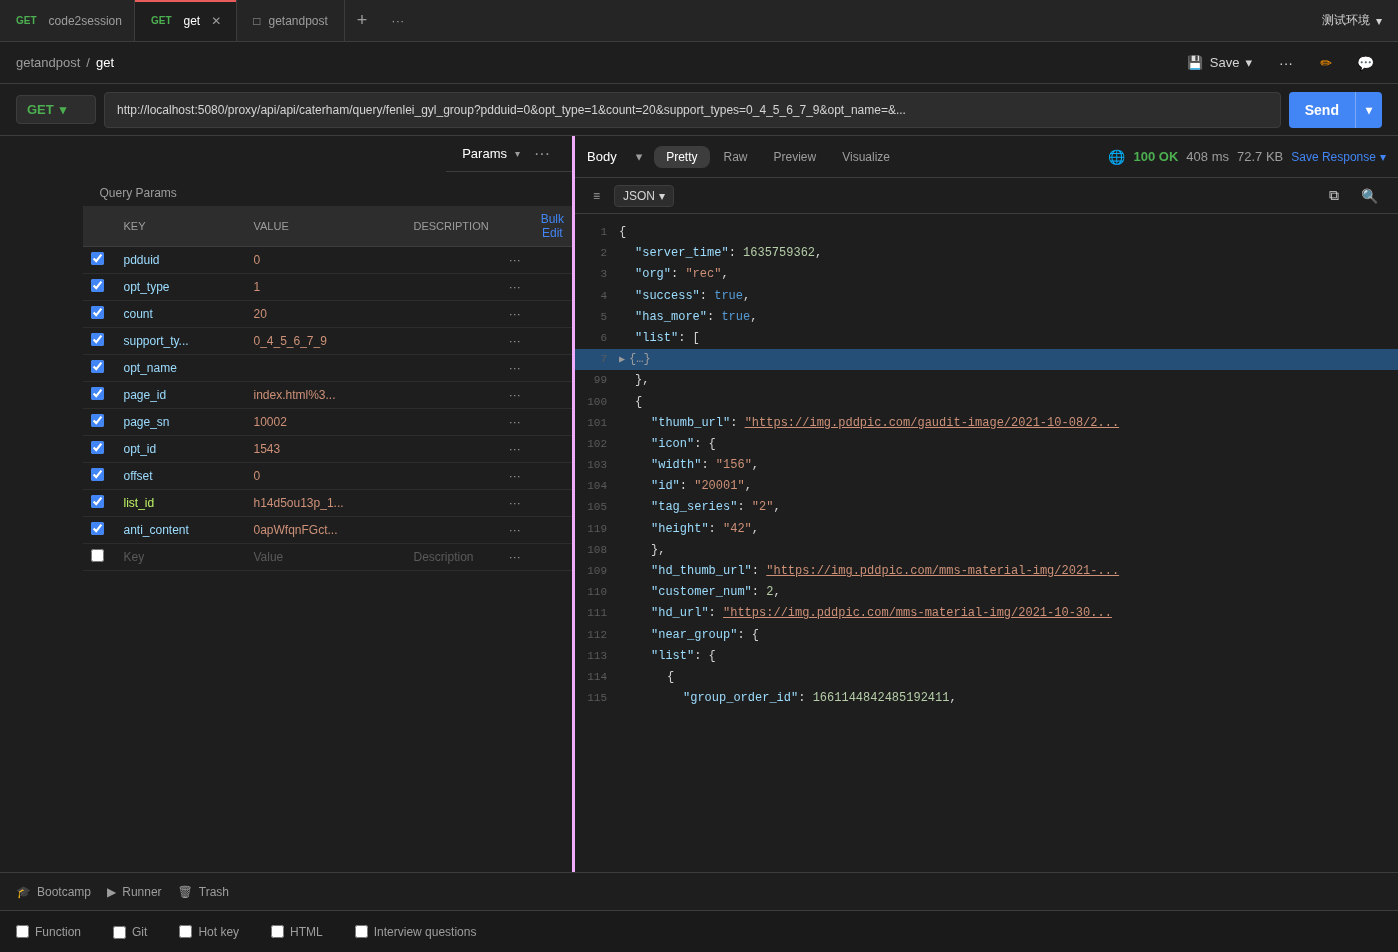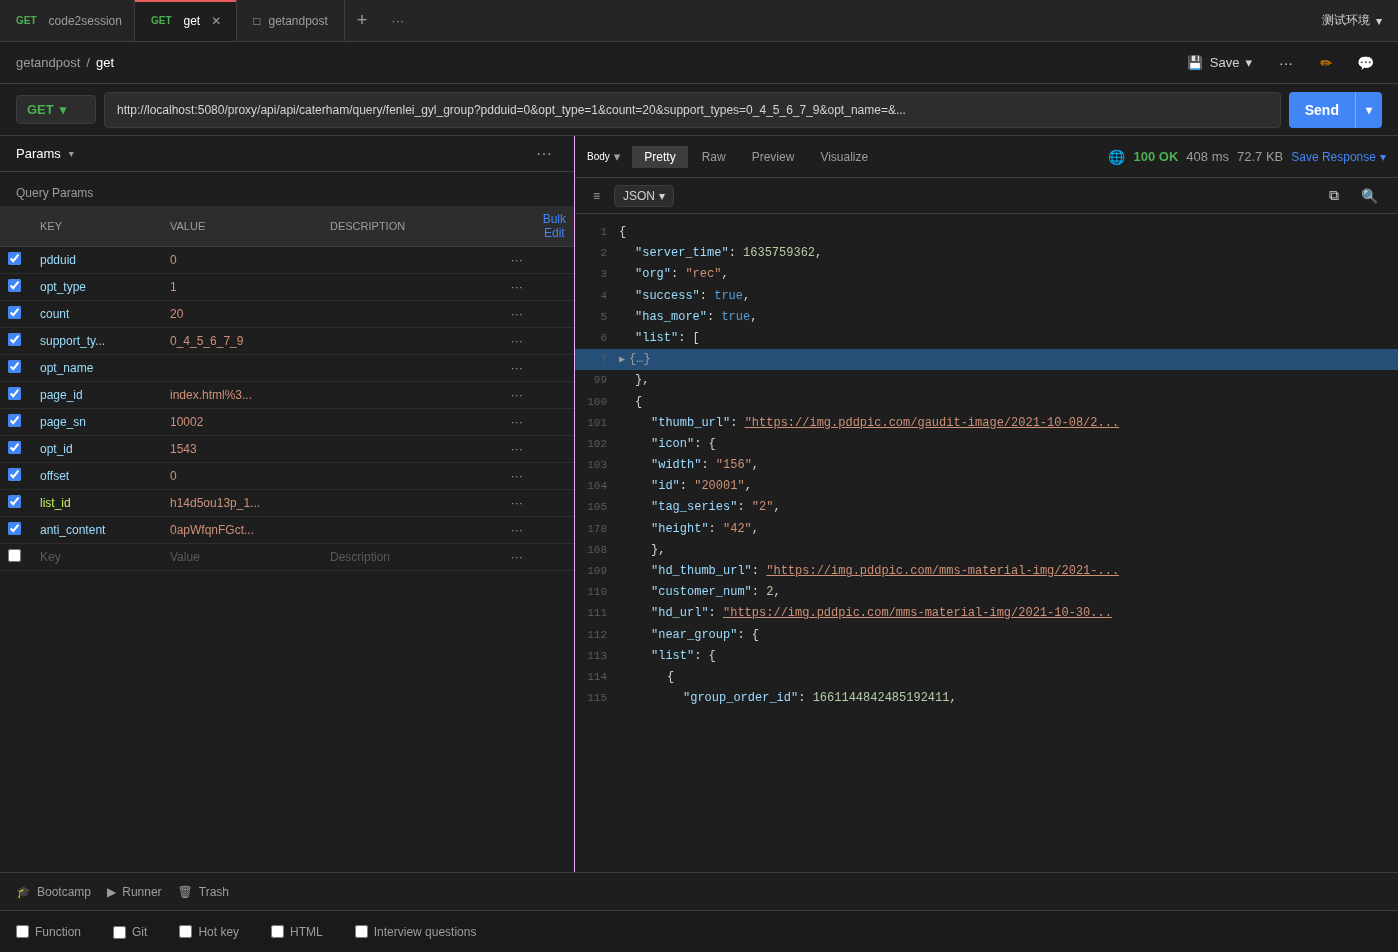--- a/index.html
+++ b/index.html
@@ -215,24 +215,25 @@
 
     
     .main-content {
       display: flex;
       height: calc(952px - 42px - 42px - 52px - 38px - 42px);
     }
 
     
     .left-panel {
       width: 575px;
-      border-right: 1px solid #f0abfc;
+      border-right: 3px solid #f0abfc;
       display: flex;
       flex-direction: column;
       overflow: hidden;
+      align-items: flex-end;
     }
 
     
     .params-header {
       display: flex;
       align-items: center;
       padding: 8px 16px;
       border-bottom: 1px solid #3d3d3d;
       gap: 8px;
       height: 36px;
@@ -301,32 +302,32 @@
     .response-toolbar {
       display: flex;
       align-items: center;
       padding: 6px 12px;
       border-bottom: 1px solid #3d3d3d;
       gap: 4px;
       height: 42px;
     }
     .body-label {
       color: #fff;
-      font-size: 10px;
+      font-size: 13px;
       font-weight: 500;
-      margin-right: 0;
+      margin-right: 15px;
     }
     .response-tabs {
       display: flex;
       gap: 2px;
       flex: 1;
     }
     .resp-tab {
       padding: 4px 12px;
-      border-radius: 0;
+      border-radius: 8px;
       cursor: pointer;
       font-size: 12px;
       color: #9d9d9d;
     }
     .resp-tab.active {
       background: #3d3d3d;
       color: #fff;
     }
     .status-ok { color: #4caf50; font-weight: bold; }
     .status-time { color: #9d9d9d; }
@@ -775,21 +776,21 @@
         </div>
         <div class="json-line">
           <span class="line-num">104</span>
           <span style="padding-left:32px;"><span class="json-key">"id"</span><span class="json-punct">: </span><span class="json-string">"20001"</span><span class="json-punct">,</span></span>
         </div>
         <div class="json-line">
           <span class="line-num">105</span>
           <span style="padding-left:32px;"><span class="json-key">"tag_series"</span><span class="json-punct">: </span><span class="json-string">"2"</span><span class="json-punct">,</span></span>
         </div>
         <div class="json-line">
-          <span class="line-num">178</span>
+          <span class="line-num">119</span>
           <span style="padding-left:32px;"><span class="json-key">"height"</span><span class="json-punct">: </span><span class="json-string">"42"</span><span class="json-punct">,</span></span>
         </div>
         <div class="json-line">
           <span class="line-num">108</span>
           <span class="json-punct" style="padding-left:32px;">},</span>
         </div>
         <div class="json-line">
           <span class="line-num">109</span>
           <span style="padding-left:32px;"><span class="json-key">"hd_thumb_url"</span><span class="json-punct">: </span><span class="json-link">"https://img.pddpic.com/mms-material-img/2021-...</span></span>
         </div>

